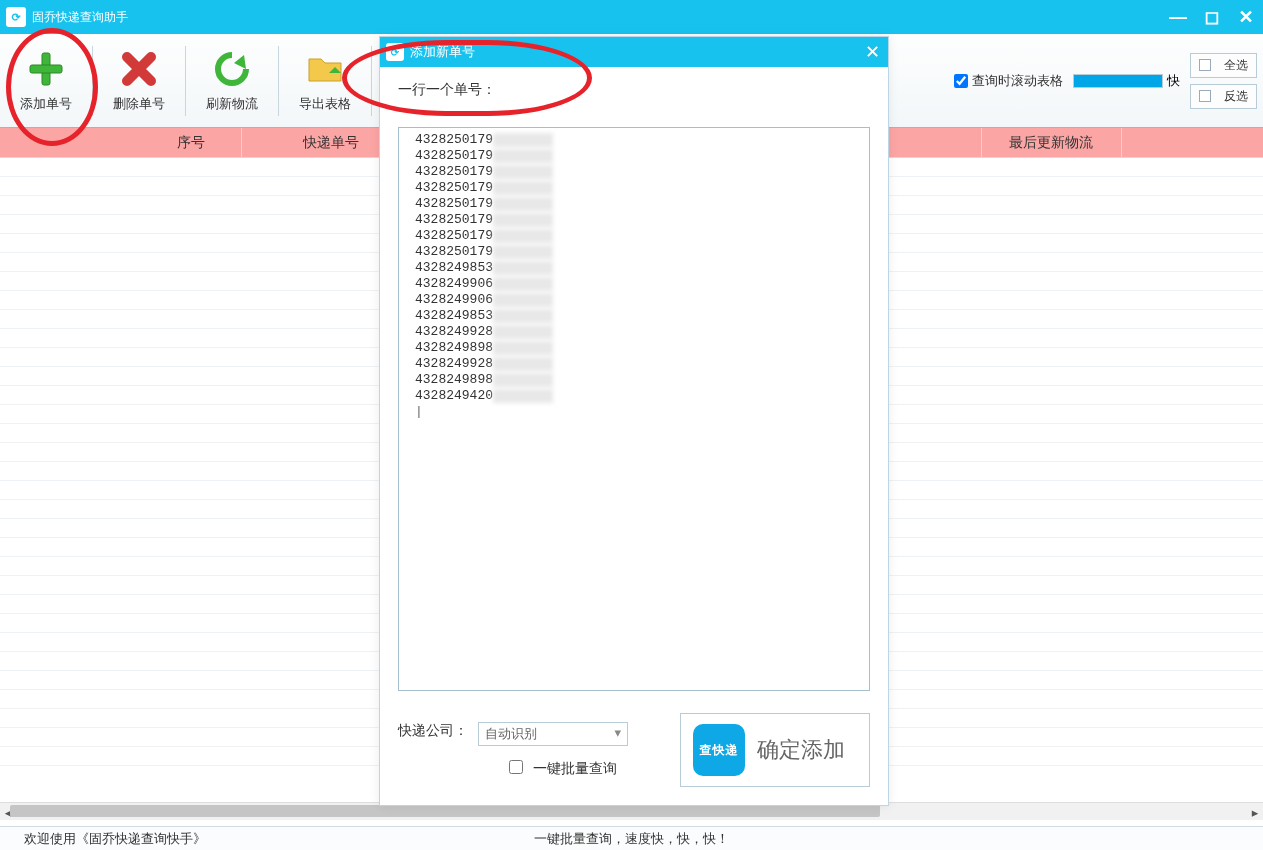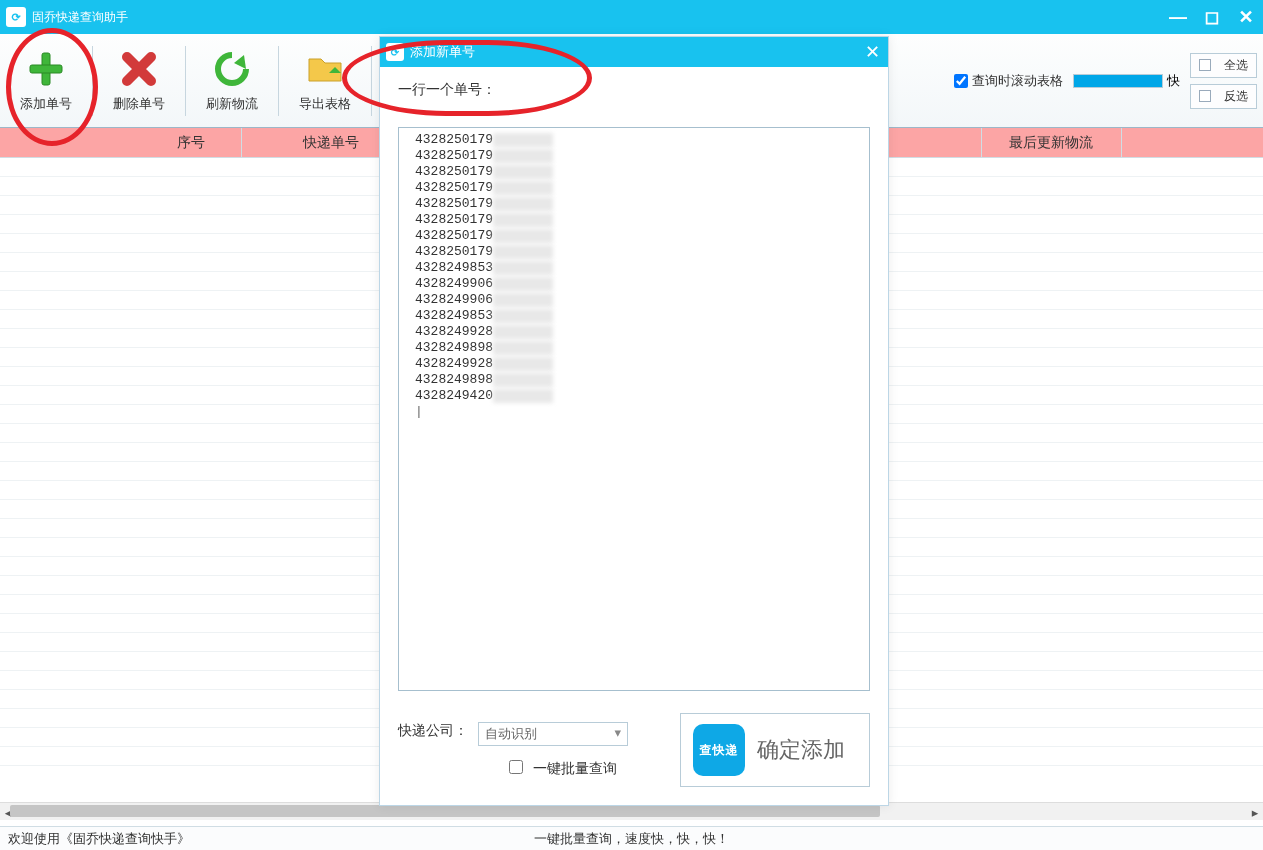--- a/index.html
+++ b/index.html
@@ -101,21 +101,21 @@
     position:absolute; left:0; right:0; bottom:0; height:18px;
     background:#f1f1f1; border-top:1px solid #ddd;
   }
   .hscroll .thumb{position:absolute;left:10px;top:2px;height:12px;width:870px;background:#c5c5c5;border-radius:2px;}
   .hscroll .arrow{position:absolute;top:0;width:16px;height:18px;display:flex;align-items:center;justify-content:center;color:#555;}
   .hscroll .arrow.l{left:0;} .hscroll .arrow.r{right:0;}
   
   .statusbar{
     position:absolute;left:0;right:0;bottom:0;height:24px;
     background:#fbfcfd;border-top:1px solid #d0dde4;
-    display:flex;align-items:center;padding:0 8px;font-size:13px;color:#333;
+    display:flex;align-items:center;padding:0 24px;font-size:13px;color:#333;
   }
   .statusbar .right{position:absolute;left:50%;transform:translateX(-50%);}
   
   .modal {
     position:absolute;
     left:379px; top:36px;
     width:510px; height:770px;
     background:#fff;
     border:1px solid #bcd6e6;
     box-shadow:0 0 10px rgba(0,0,0,.08);

